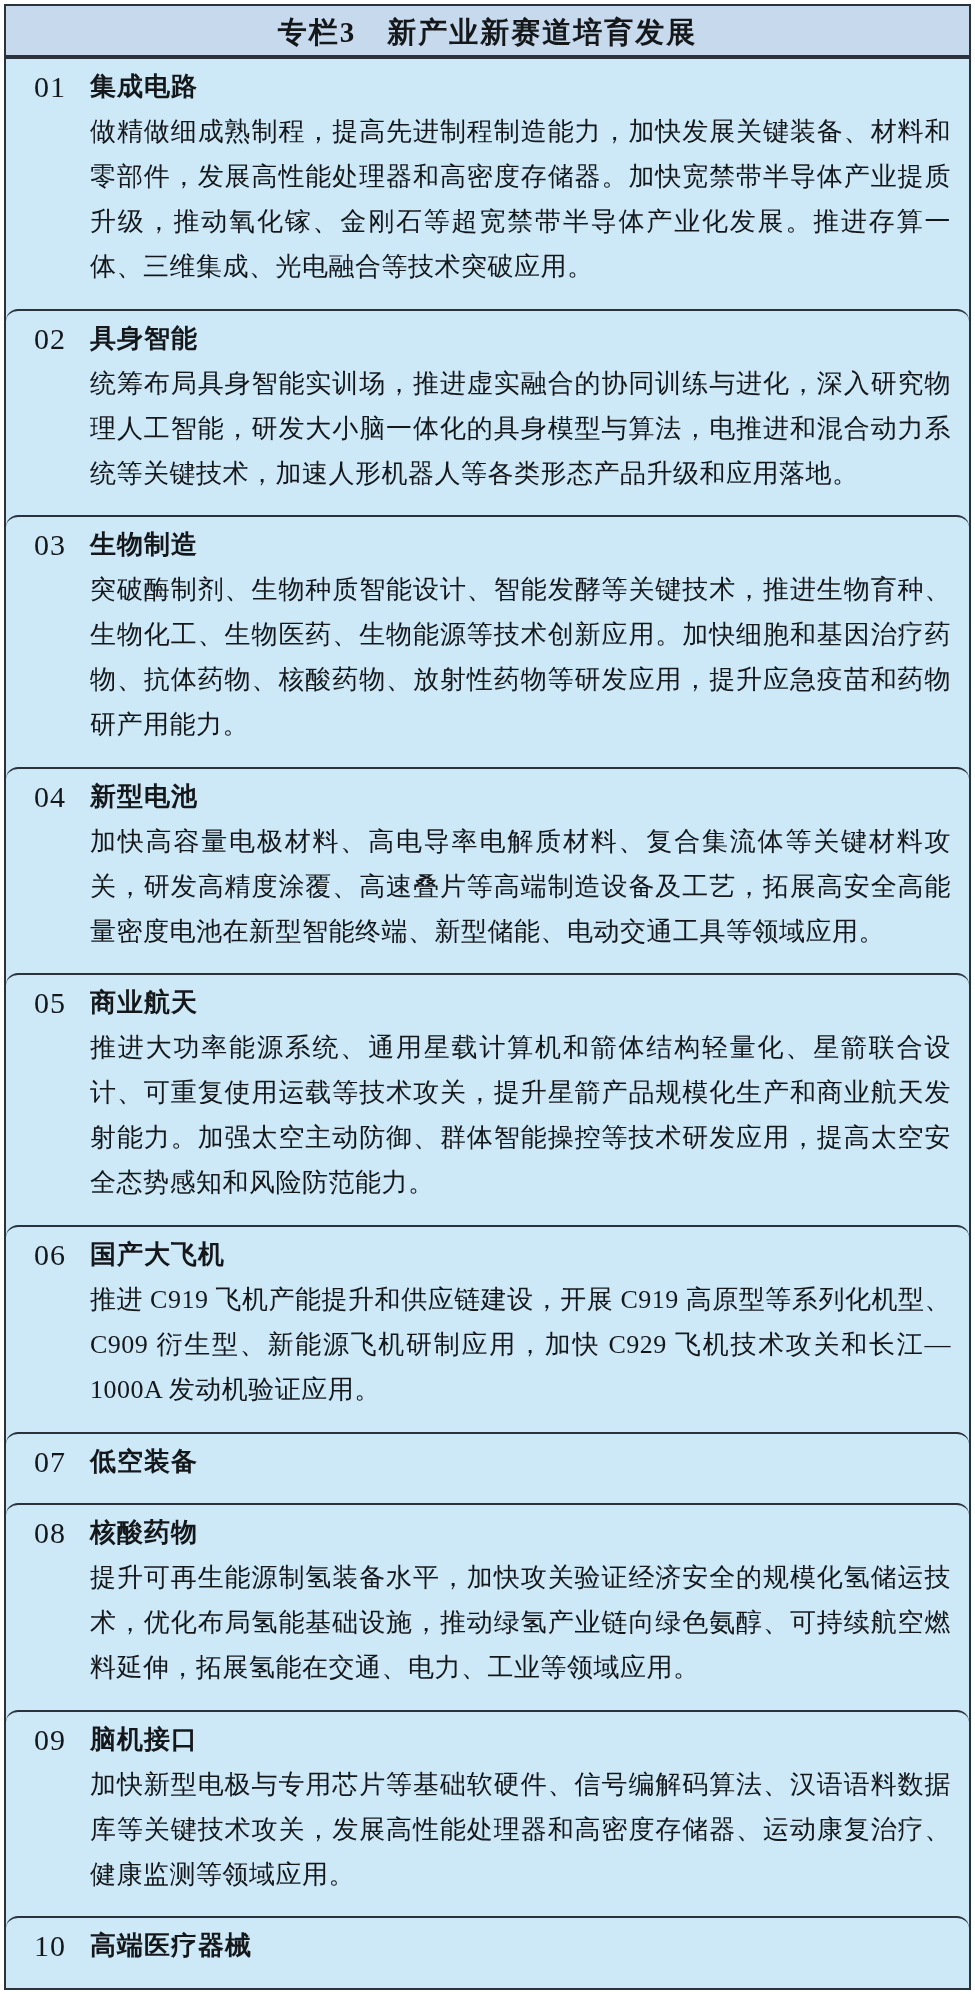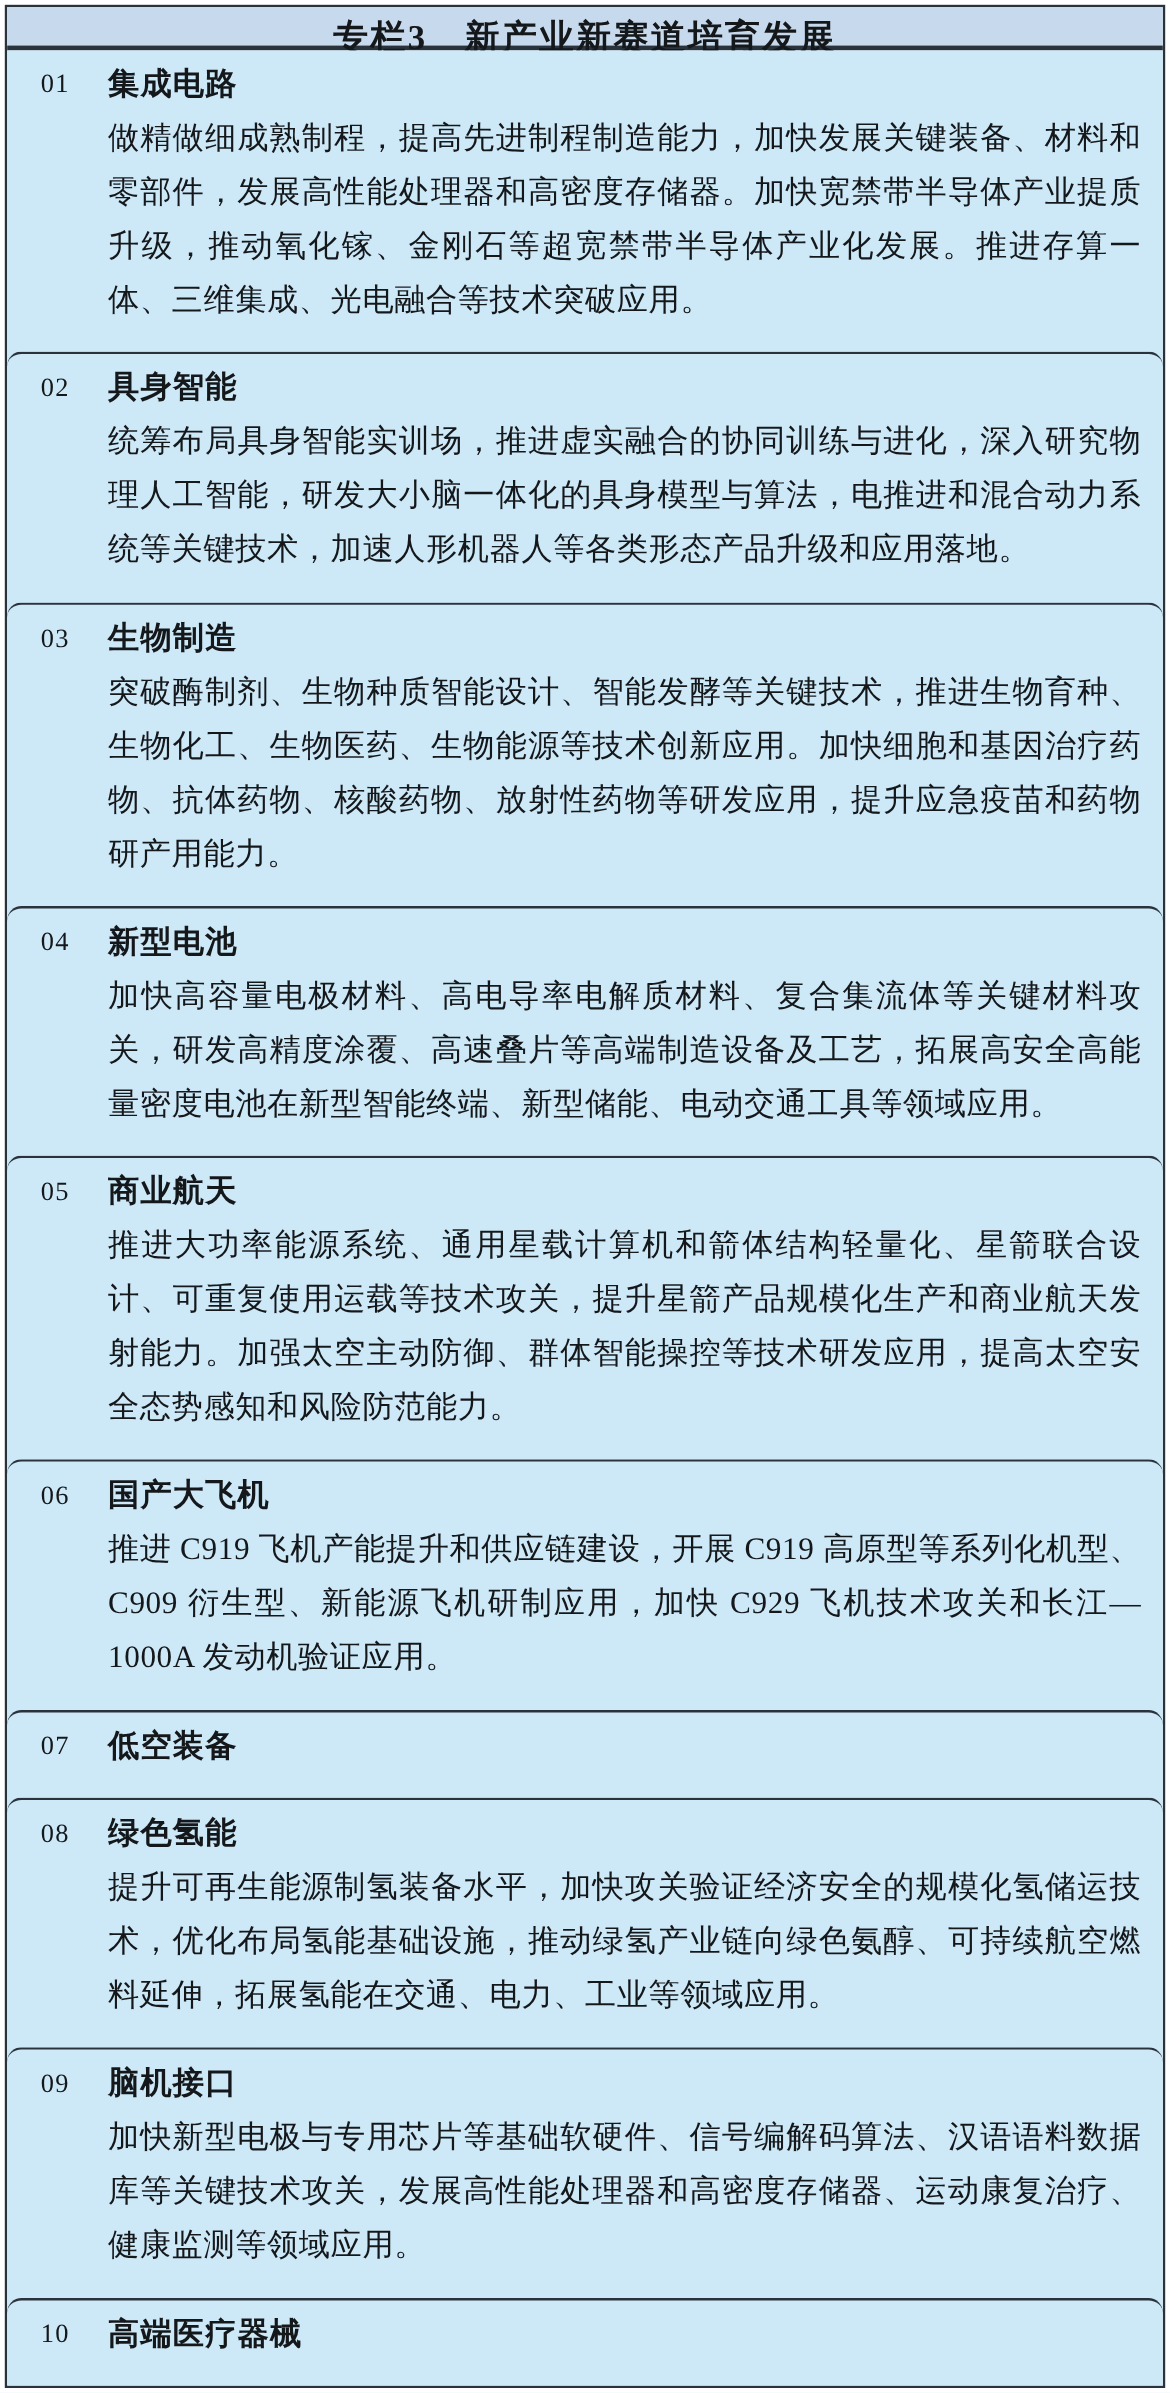--- a/index.html
+++ b/index.html
@@ -20,21 +20,21 @@
     position:absolute;
     left:4px;top:4px;
     width:967px;
     min-height:1986px;
     border:2px solid var(--line);
     display:flex;
     flex-direction:column;
   }
   .panel-title{
     background:var(--title-bg);
-    height:36px;
+    height:53px;
     line-height:53px;
     text-align:center;
     font-size:29px;
     font-weight:bold;
     letter-spacing:2px;
     border-bottom:4px solid var(--line);
   }
   .sections{
     background:var(--body-bg);
     flex:1 1 auto;
@@ -47,21 +47,21 @@
     flex:1 0 auto;
   }
   .section + .section{
     border-top:2px solid var(--line);
     border-radius:12px;
   }
   .section .num{
     position:absolute;
     left:28px;
     top:5px;
-    font-size:22px;
+    font-size:30px;
     line-height:45px;
     letter-spacing:1px;
   }
   .section .heading{
     display:block;
     font-size:26px;
     font-weight:bold;
     line-height:45px;
     letter-spacing:1px;
   }
@@ -116,21 +116,21 @@
     <p class="body">推进 C919 飞机产能提升和供应链建设，开展 C919 高原型等系列化机型、C909 衍生型、新能源飞机研制应用，加快 C929 飞机技术攻关和长江—1000A 发动机验证应用。</p>
   </section>
 
   <section class="section">
     <span class="num">07</span>
     <span class="heading">低空装备</span>
   </section>
 
   <section class="section">
     <span class="num">08</span>
-    <span class="heading">绿色氢能</span>
+    <span class="heading">核酸药物</span>
     <p class="body">提升可再生能源制氢装备水平，加快攻关验证经济安全的规模化氢储运技术，优化布局氢能基础设施，推动绿氢产业链向绿色氨醇、可持续航空燃料延伸，拓展氢能在交通、电力、工业等领域应用。</p>
   </section>
 
   <section class="section">
     <span class="num">09</span>
     <span class="heading">脑机接口</span>
     <p class="body">加快新型电极与专用芯片等基础软硬件、信号编解码算法、汉语语料数据库等关键技术攻关，发展高性能处理器和高密度存储器、运动康复治疗、健康监测等领域应用。</p>
   </section>
 
   <section class="section">

